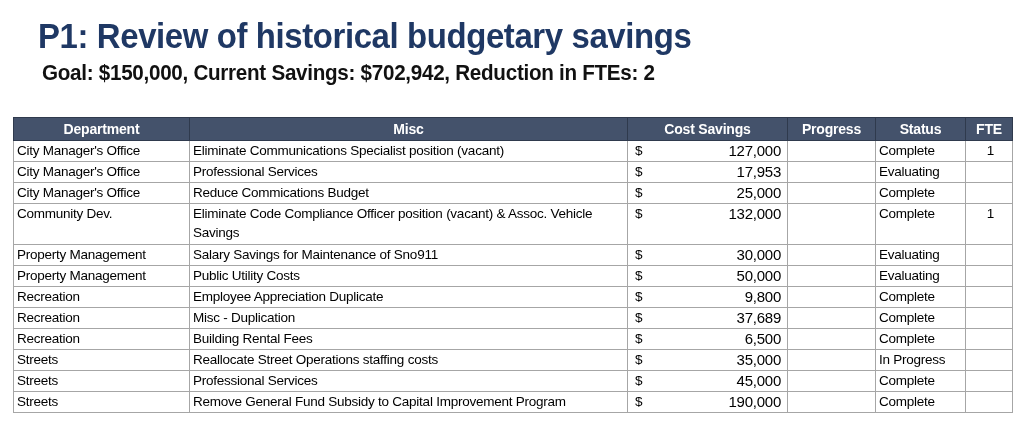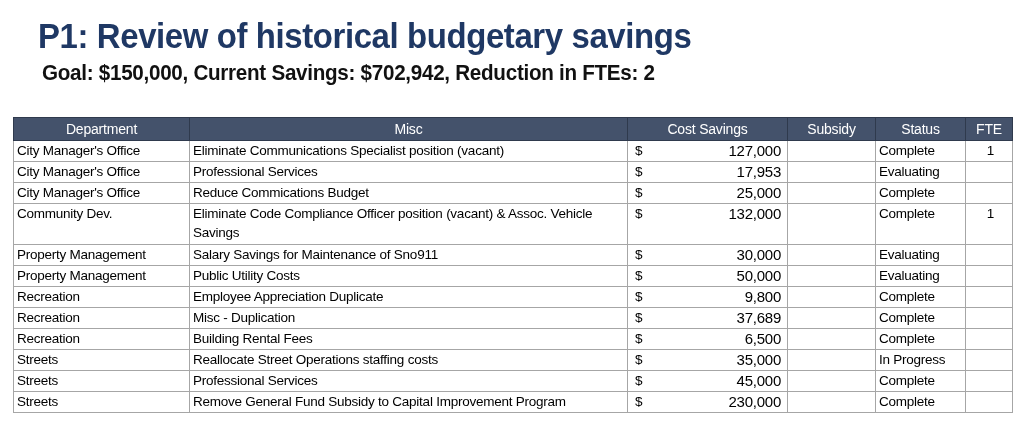--- a/index.html
+++ b/index.html
@@ -70,21 +70,21 @@
   table.savings col.c-dept   { width: 176px; }
   table.savings col.c-item   { width: 438px; }
   table.savings col.c-cost   { width: 160px; }
   table.savings col.c-rev    { width: 88px; }
   table.savings col.c-status { width: 90px; }
   table.savings col.c-fte    { width: 47px; }
 
   table.savings thead th {
     background: #44526B;
     color: #ffffff;
-    font-weight: normal;
+    font-weight: bold;
     font-size: 14px;
     text-align: center;
     height: 22px;
     padding: 0 3px;
     border: 1px solid #2f3a4d;
     letter-spacing: -0.2px;
     white-space: nowrap;
   }
 
   table.savings tbody td {
@@ -145,21 +145,21 @@
           <col class="c-cost">
         <col class="c-rev">
           <col class="c-status">
           <col class="c-fte">
       </colgroup>
       <thead>
         <tr>
           <th>Department</th>
           <th>Misc</th>
           <th>Cost Savings</th>
-          <th>Subsidy</th>
+          <th>Progress</th>
           <th>Status</th>
           <th>FTE</th>
         </tr>
       </thead>
       <tbody id="tbody">
           <tr>
             <td>City Manager's Office</td>
             <td class="item">Eliminate Communications Specialist position (vacant)</td>
             <td class="money">
               <div class="money-inner">
@@ -300,21 +300,21 @@
             <td class="rev"></td>
             <td class="status">Complete</td>
             <td class="fte"></td>
           </tr>
           <tr>
             <td>Streets</td>
             <td class="item">Remove General Fund Subsidy to Capital Improvement Program</td>
             <td class="money">
               <div class="money-inner">
                 <span class="money-sym">$</span>
-                <span class="money-val">230,000</span>
+                <span class="money-val">190,000</span>
               </div>
             </td>
             <td class="rev"></td>
             <td class="status">Complete</td>
             <td class="fte"></td>
           </tr>
         </tbody>
     </table>
   </div>
 

